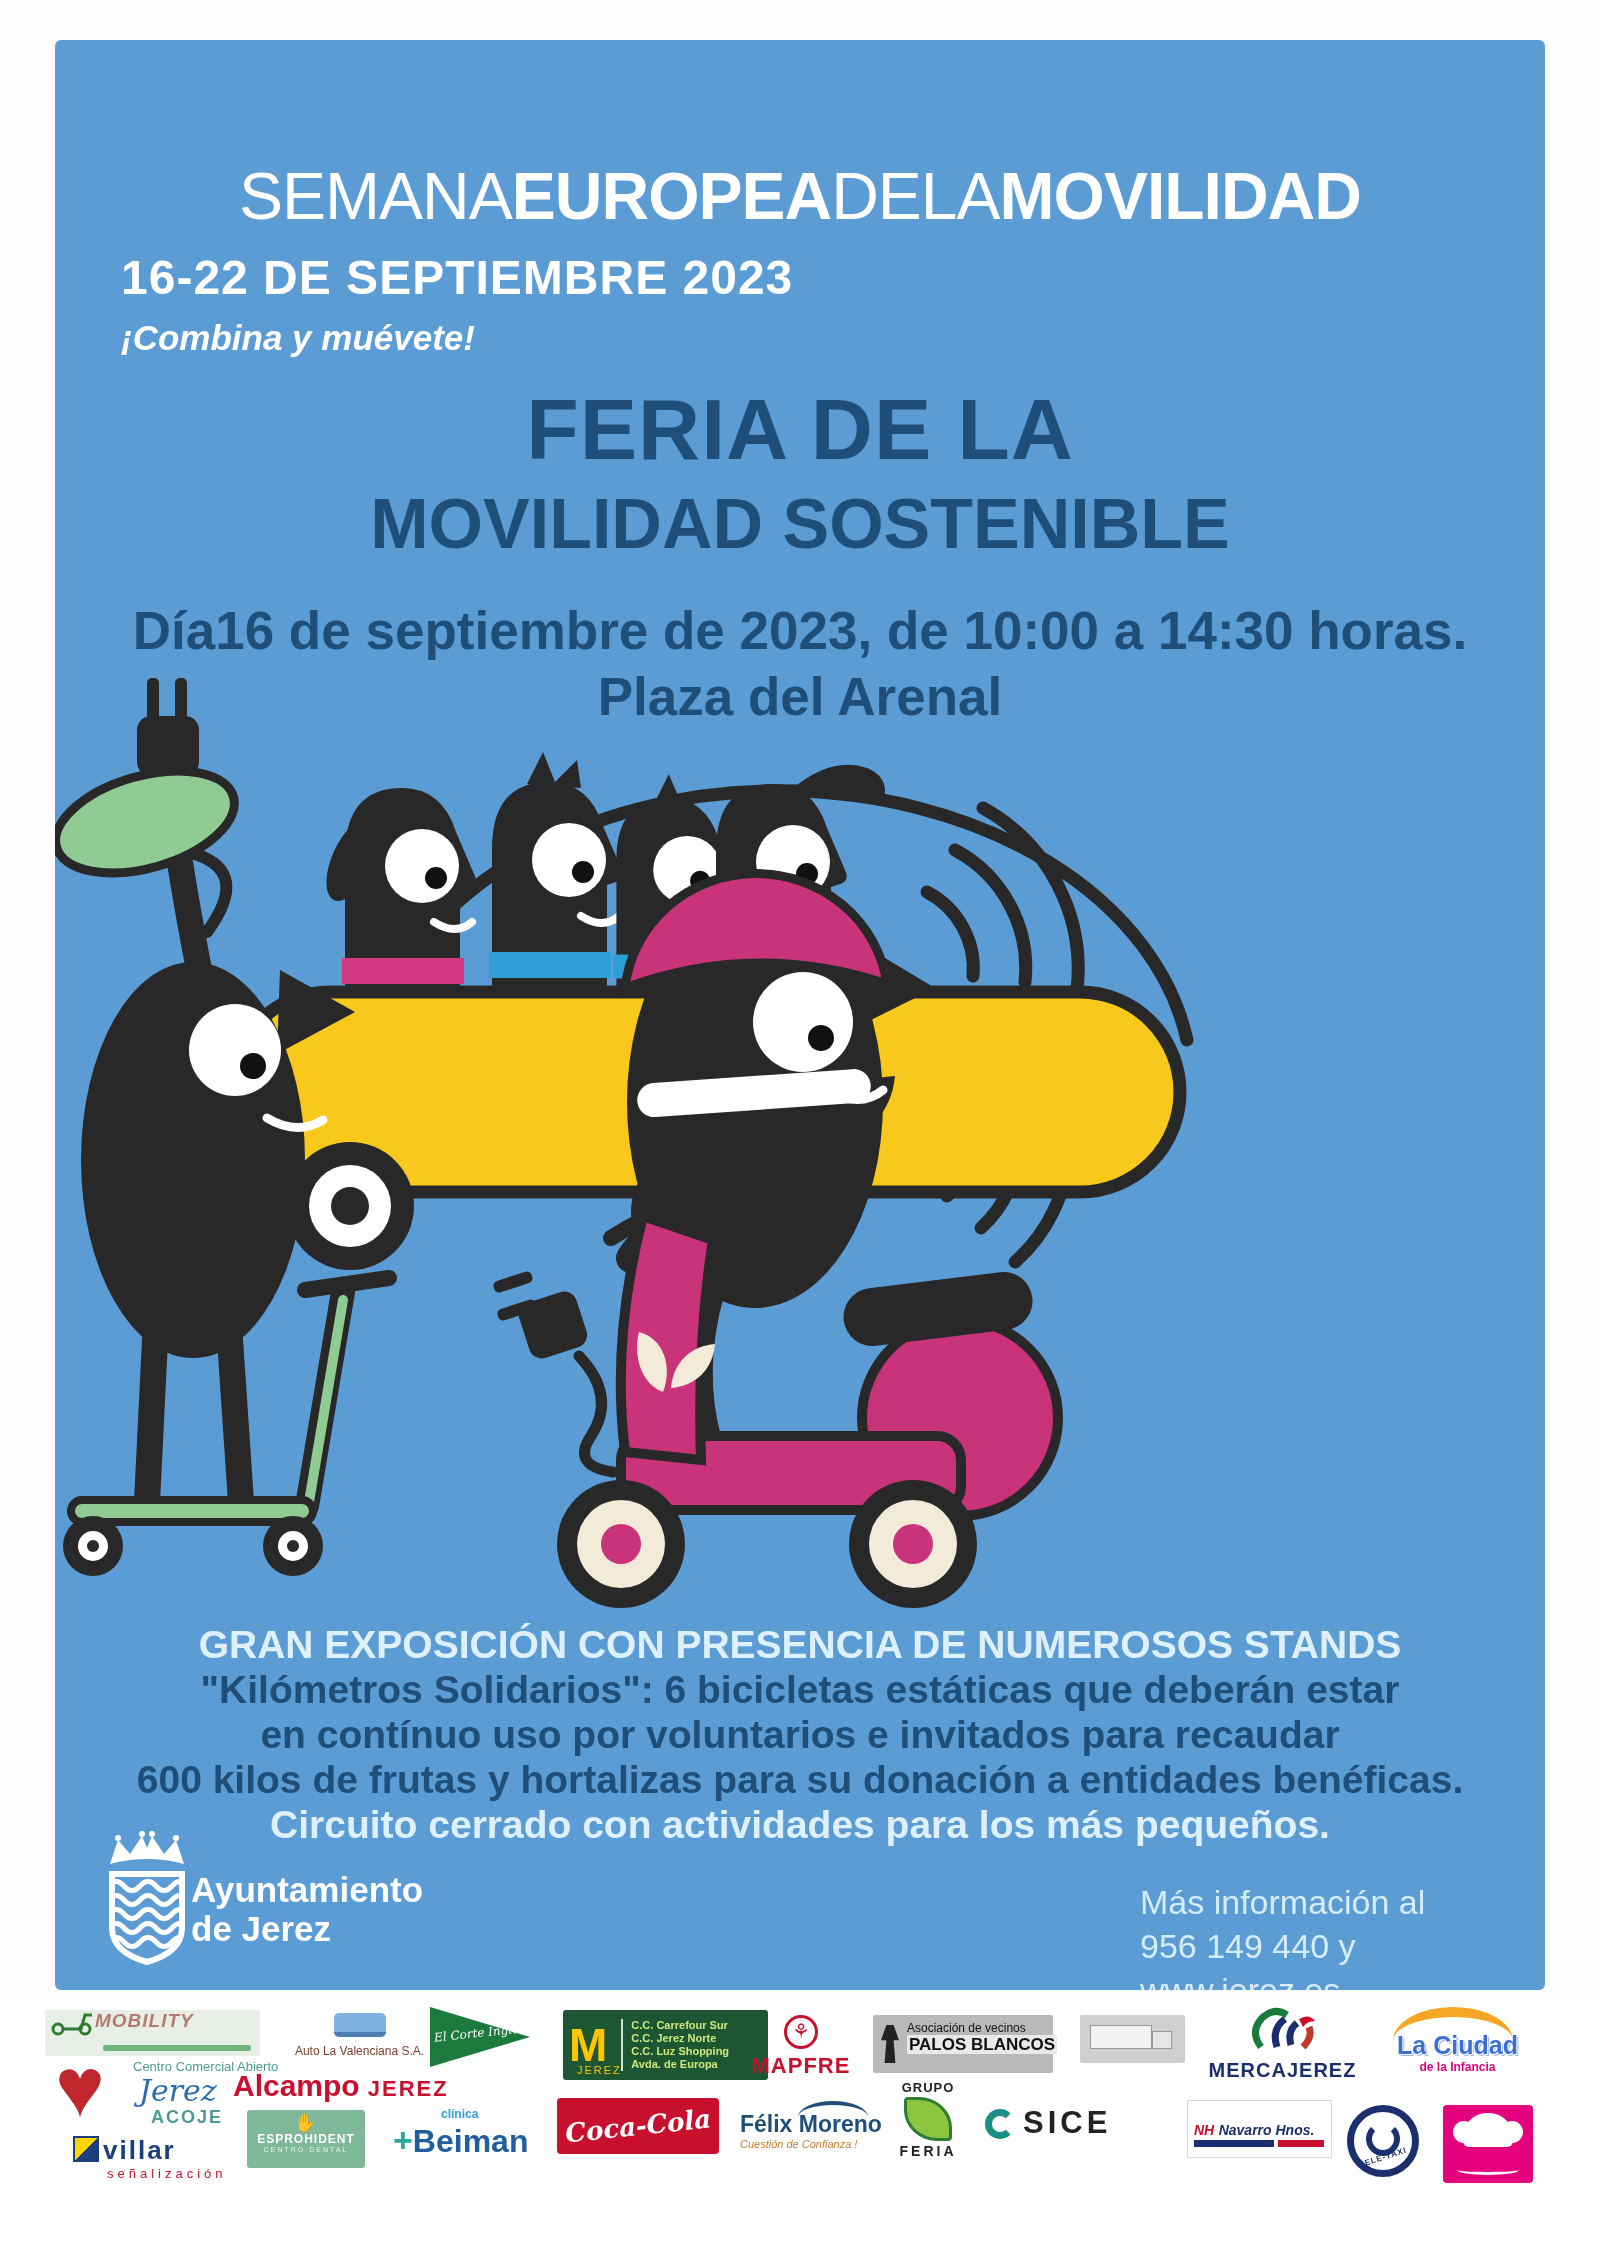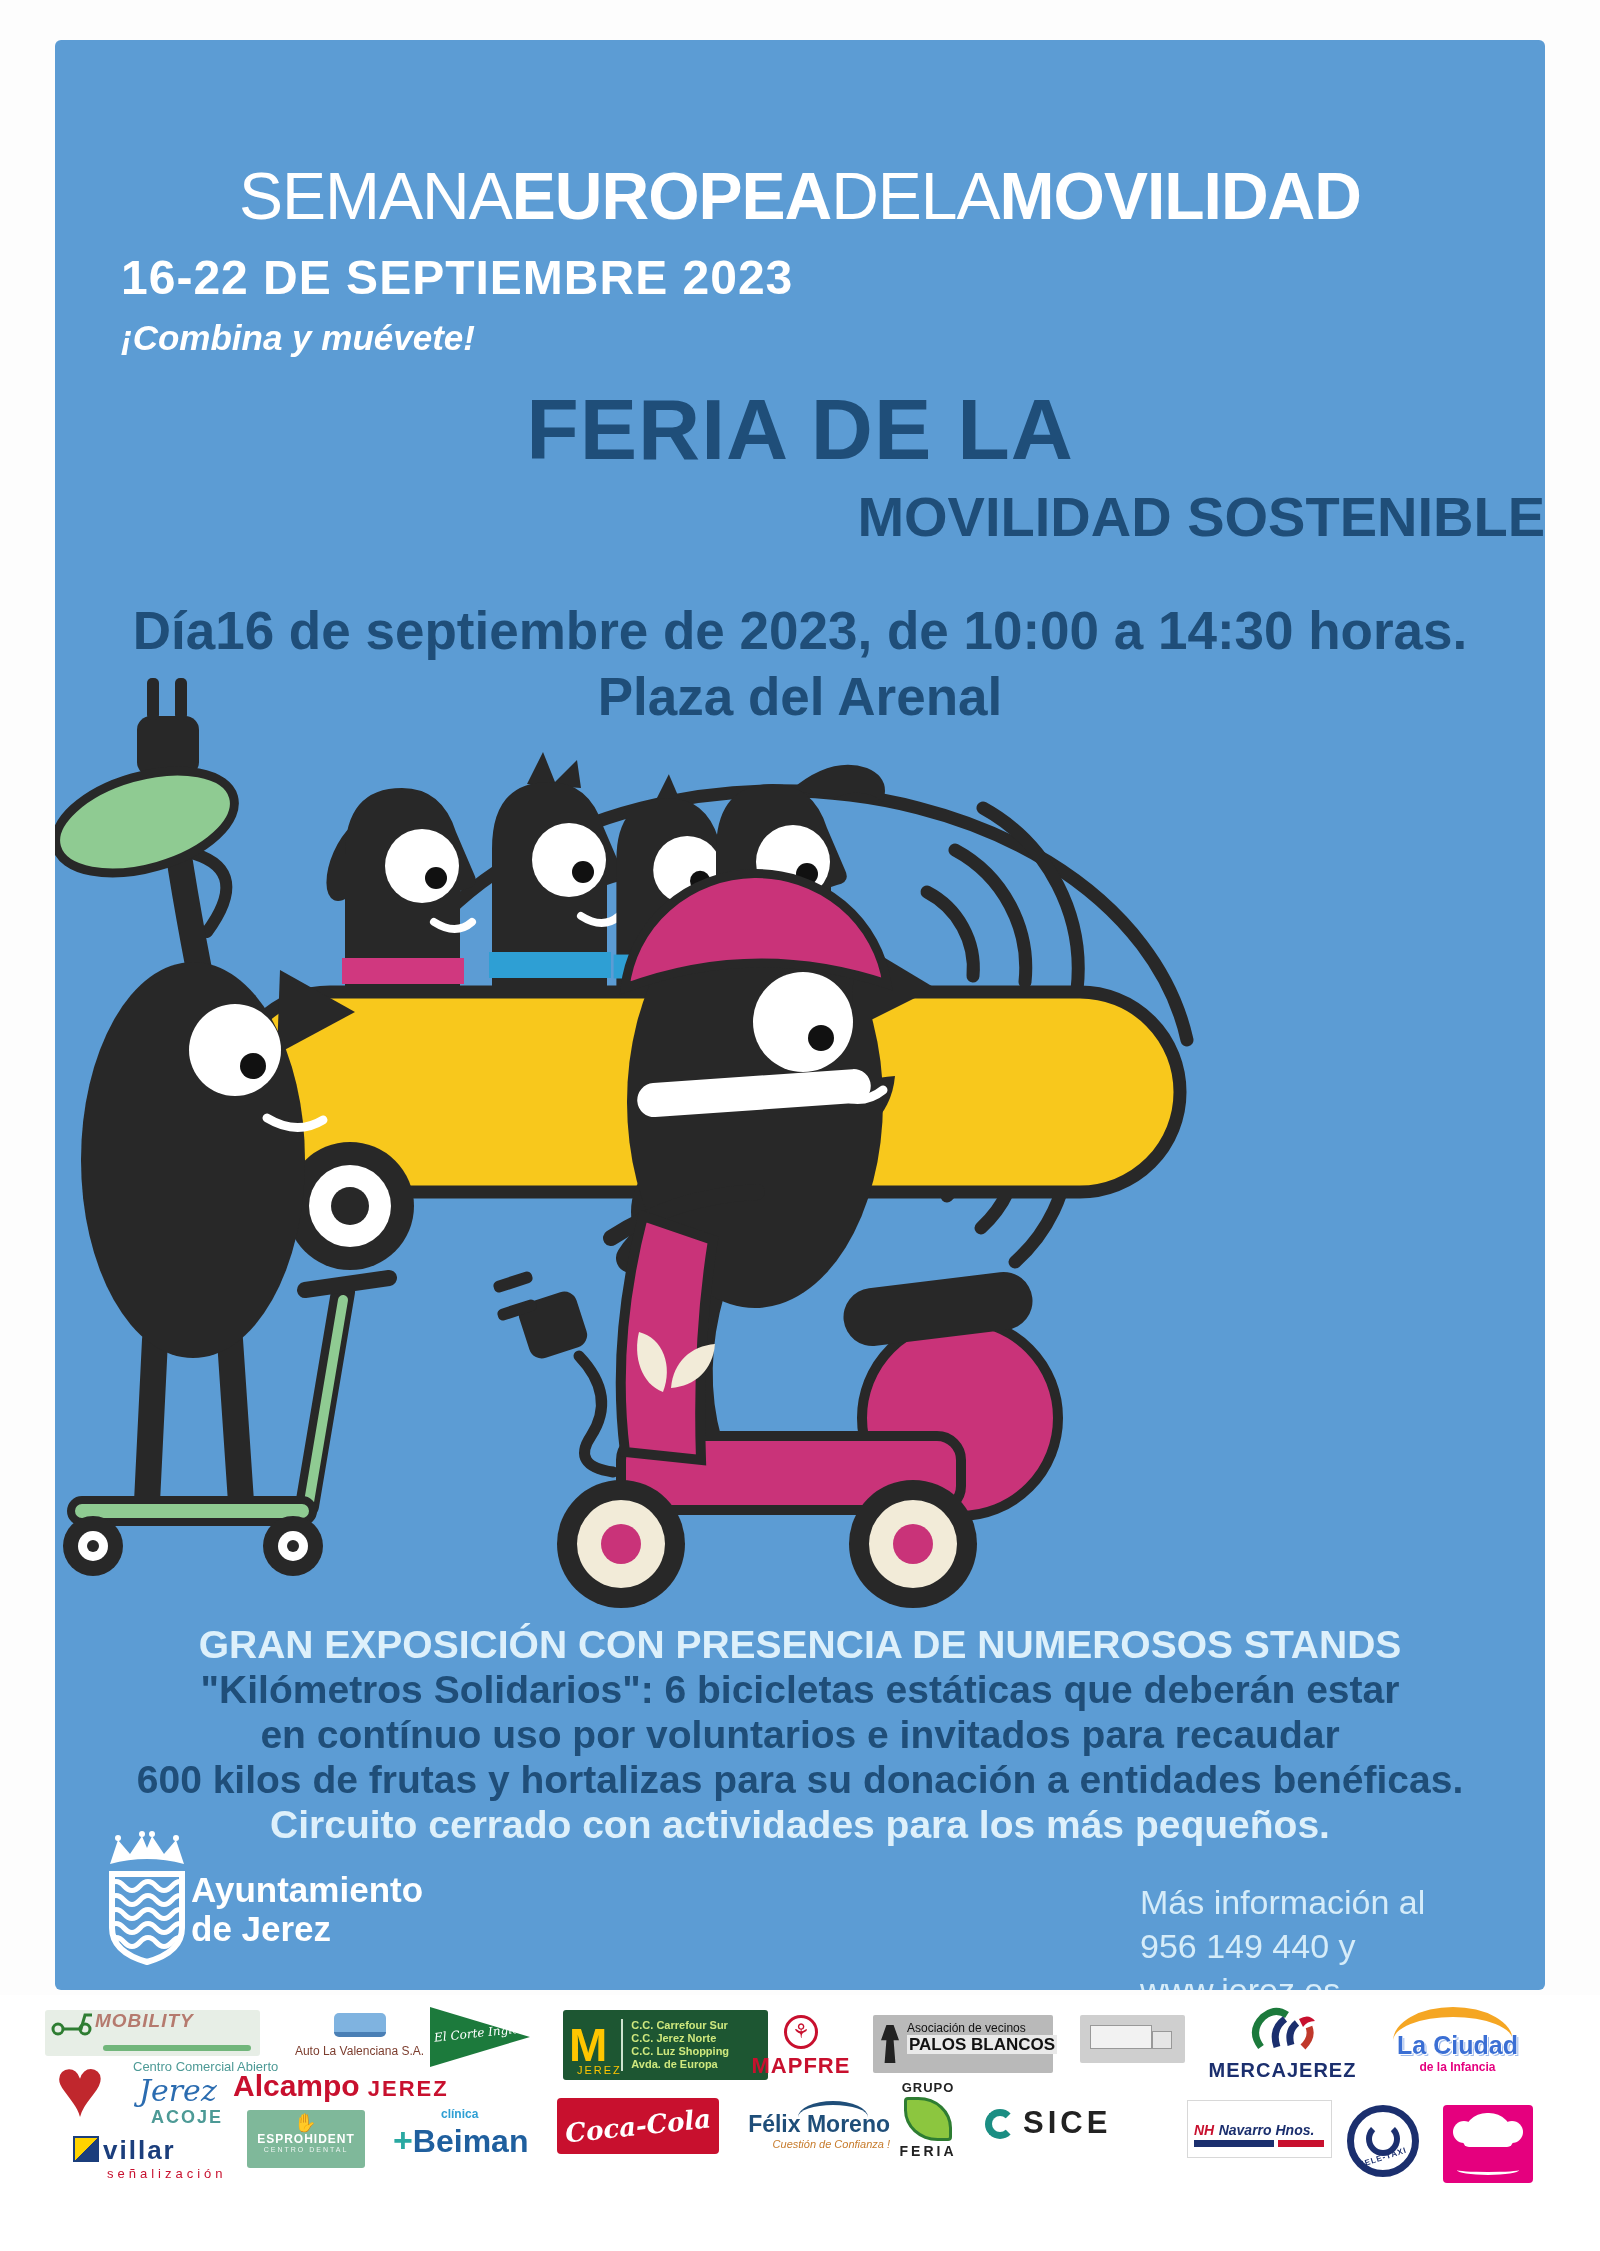--- a/index.html
+++ b/index.html
@@ -16,22 +16,22 @@
   #poster{left:55px;top:40px;width:1490px;height:1950px;background:var(--blue);
     border-radius:6px;overflow:hidden}
   .title-line{left:0;right:0;top:118px;text-align:center;color:#fff;
     font-size:66px;letter-spacing:-1px;white-space:nowrap}
   .title-light{font-weight:300}
   .title-bold{font-weight:800}
   .dates{left:66px;top:210px;color:#fff;font-size:48px;font-weight:700;letter-spacing:1px}
   .tagline{left:66px;top:278px;color:#fff;font-size:35px;font-weight:700;font-style:italic}
   .feria1{left:0;right:0;top:340px;text-align:center;color:var(--navy);
     font-size:86px;font-weight:800;letter-spacing:1px}
-  .feria2{left:0;right:0;top:444px;text-align:right;color:var(--navy);
-    font-size:56px;font-weight:800;letter-spacing:0px;white-space:nowrap}
+  .feria2{left:0;right:0;top:444px;text-align:center;color:var(--navy);
+    font-size:70px;font-weight:800;letter-spacing:0px;white-space:nowrap}
   .datetime{left:0;right:0;top:560px;text-align:center;color:var(--navy);
     font-size:53px;font-weight:700;white-space:nowrap}
   .location{left:0;right:0;top:626px;text-align:center;color:var(--navy);
     font-size:53px;font-weight:700}
   #illustration{left:0;top:600px;width:1490px;height:980px}
 
   .details{left:0;right:0;top:1582px;text-align:center;font-weight:600;
     font-size:39px;line-height:45px;white-space:nowrap}
   .d-light{color:#DDF0FB}
   .d-dark{color:var(--navy)}
@@ -117,21 +117,21 @@
   .beiman{left:393px;top:112px;width:150px}
   .beiman .sup{display:block;margin-left:48px;font-size:12px;color:#2E9FD4;font-weight:700}
   .beiman .plus{color:#2aa9a2;font-size:34px;font-weight:800}
   .beiman .txt{color:#1f5f9e;font-size:32px;font-weight:700}
 
   .cocacola{left:557px;top:103px;width:162px;height:56px;background:#C8102E;border-radius:4px;
     text-align:center;line-height:56px}
   .cocacola span{color:#fff;font-size:26px;font-style:italic;font-weight:700;
     font-family:"DejaVu Serif",serif;display:inline-block;transform:rotate(-6deg)}
 
-  .felix{left:740px;top:108px;width:150px;text-align:right}
+  .felix{left:740px;top:108px;width:150px;text-align:left}
   .felix .arc{position:absolute;left:58px;top:-2px;width:70px;height:16px;
     border-top:4px solid #1F4E79;border-radius:50%/100% 100% 0 0}
   .felix .t1{font-size:23px;font-weight:700;color:#1F4E79;margin-top:8px}
   .felix .t2{font-size:11px;font-style:italic;color:#C77B2B}
 
   .setex{left:893px;top:85px;width:70px;text-align:center}
   .setex .t1{font-size:13px;font-weight:800;color:#222;letter-spacing:1px}
   .setex .leaf{width:48px;height:44px;margin:2px auto;background:#8CC63F;
     border-radius:4px 70% 4px 70%;border:3px solid #2E7D32}
   .setex .t2{font-size:14px;font-weight:800;color:#222;letter-spacing:3px}

